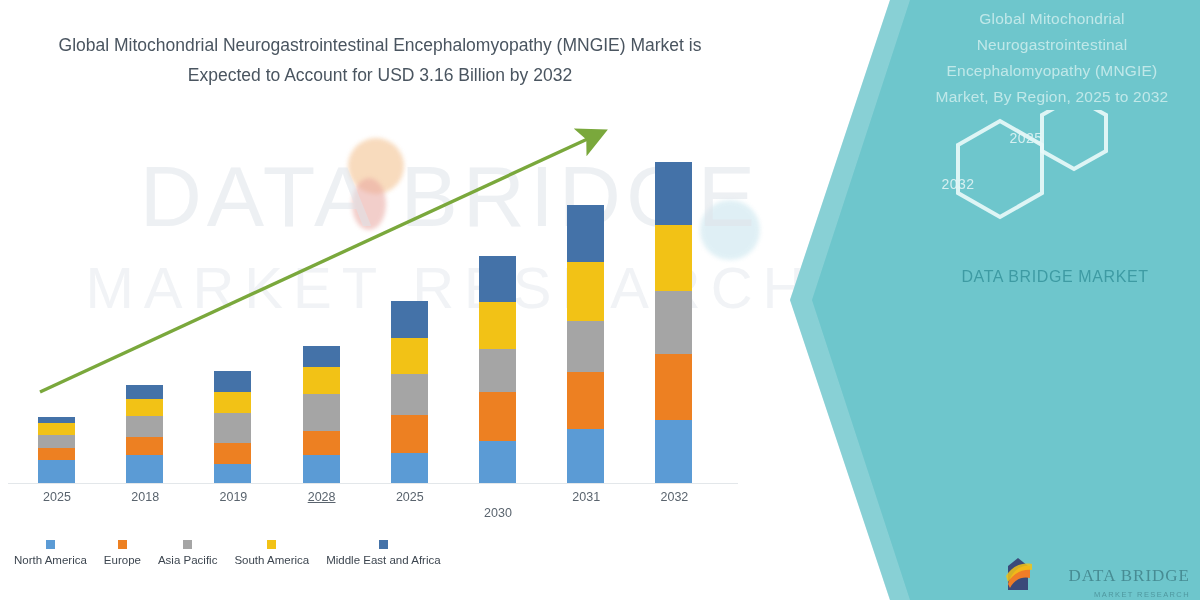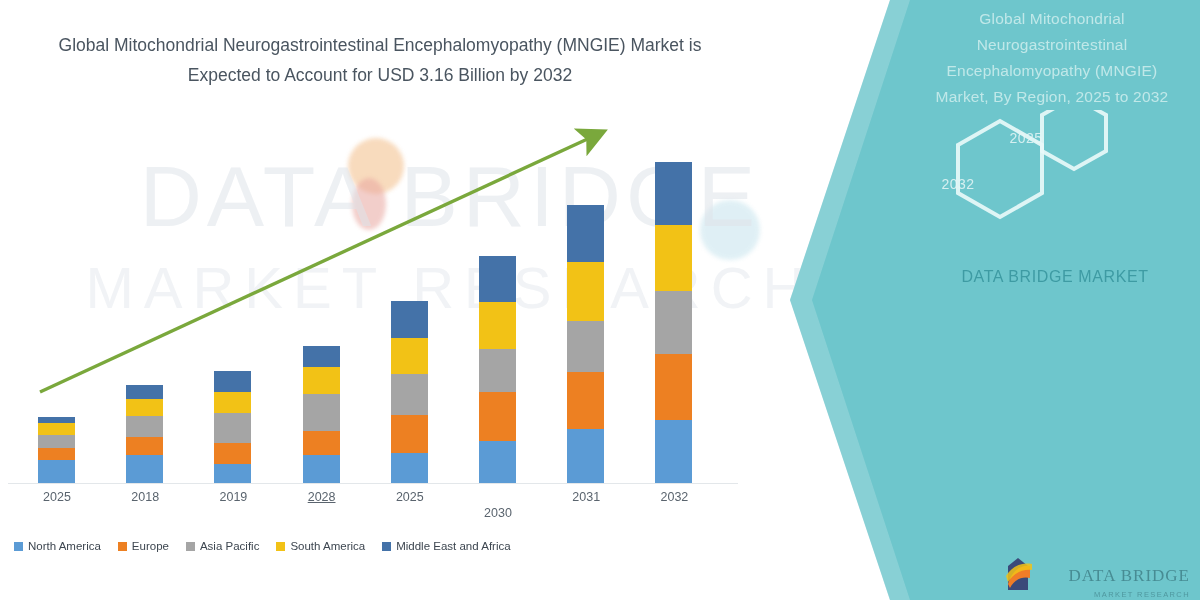--- a/index.html
+++ b/index.html
@@ -89,21 +89,21 @@
     position: absolute; top: 490px; width: 60px; text-align: center;
     font-size: 12.5px; color: #5a646e;
   }
   .arrow { position: absolute; left: 0; top: 110px; width: 680px; height: 300px; }
 
   .legend {
     position: absolute; left: 14px; top: 540px; width: 740px;
     display: flex; align-items: center; gap: 17px;
     font-size: 11.5px; color: #3d4650;
   }
-  .legend-item { display: flex; align-items: center; gap: 5px; white-space: nowrap; }
+  .legend-item { display: flex; align-items: center; gap: 5px; white-space: nowrap; flex-direction: column; }
   .swatch { width: 9px; height: 9px; display: inline-block; }
 </style>
 </head>
 <body>
 
 <div id="stage">
 
   <div class="blob blob-a"></div>
   <div class="blob blob-b"></div>
   <div class="blob blob-c"></div>

